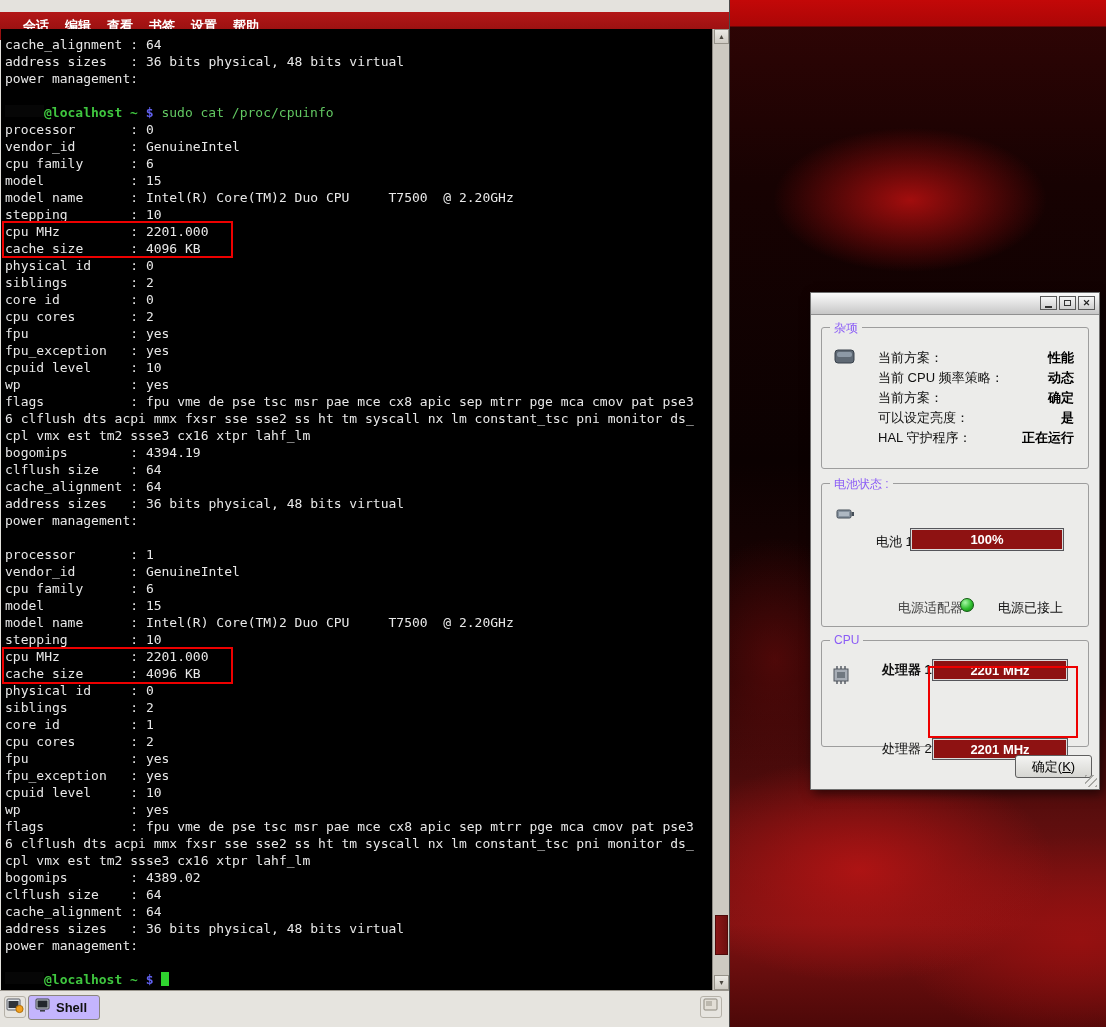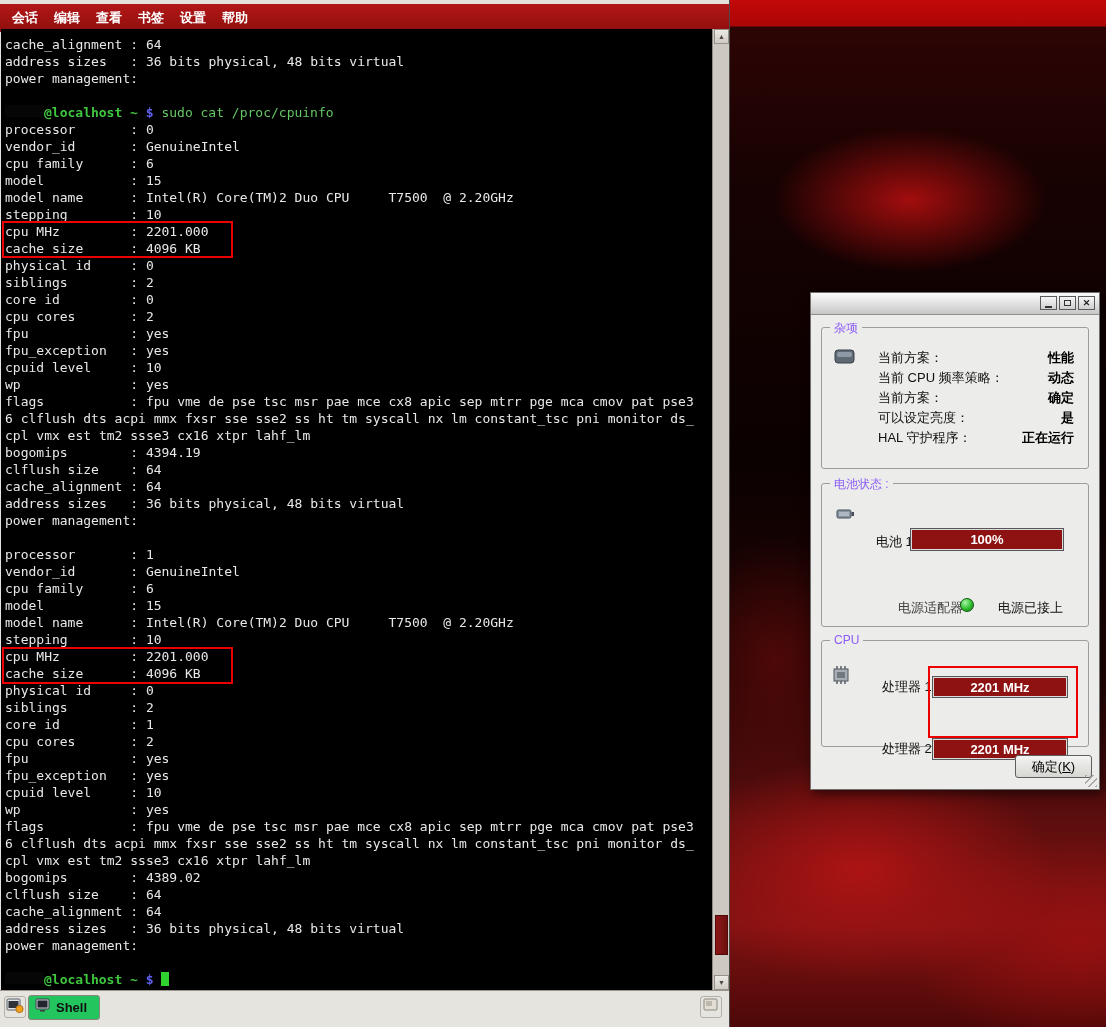--- a/index.html
+++ b/index.html
@@ -13,23 +13,23 @@
       radial-gradient(ellipse 190px 100px at 180px 200px, rgba(170,14,14,0.95), rgba(60,4,4,0) 72%),
       radial-gradient(ellipse 130px 170px at 45px 660px, rgba(115,12,12,0.55), rgba(40,3,3,0) 72%),
       radial-gradient(ellipse 260px 150px at 130px 870px, rgba(180,20,20,0.9), rgba(80,6,6,0) 75%),
       radial-gradient(ellipse 240px 140px at 350px 940px, rgba(155,16,16,0.85), rgba(70,5,5,0) 75%),
       linear-gradient(180deg,#310505 0%,#170202 18%,#0b0101 45%,#230404 66%,#5d0e0e 80%,#7f1212 90%,#4c0808 100%);
   }
 
   
   .twin{position:absolute;left:0;top:0;width:730px;height:1027px;background:#e4e2dd;
         border-right:1px solid #4a4a4a;box-sizing:border-box;}
-  .menubar{position:absolute;left:0;top:4px;width:100%;height:28px;
+  .menubar{position:absolute;left:0;top:12px;width:100%;height:28px;
         background:linear-gradient(180deg,#b31717,#8f0e0e);
-        display:flex;align-items:center;gap:16px;padding-left:12px;box-sizing:border-box;text-align:center;}
+        display:flex;align-items:center;gap:16px;padding-left:23px;box-sizing:border-box;text-align:center;}
   .menu-item{color:#fff;font-size:13px;font-weight:600;cursor:default;white-space:nowrap;}
 
   .tscreen{position:absolute;left:1px;top:29px;width:711px;height:961px;background:#000;overflow:hidden;}
   .tblock,.tline{position:absolute;left:4px;margin:0;
         font-family:"DejaVu Sans Mono",monospace;font-size:13px;line-height:17px;
         color:#e8e8e8;white-space:pre;}
   .censor{display:inline-block;width:39px;height:12px;background:#060606;}
   .phost{color:#3fc63f;font-weight:bold;}
   .psym{color:#6161f0;font-weight:bold;}
   .pcmd{color:#62c862;}
@@ -47,21 +47,21 @@
   .sthumb{position:absolute;left:2px;width:13px;height:40px;top:886px;
         background:linear-gradient(90deg,#8c1717,#6e0f0f);border:1px solid #4e0a0a;box-sizing:border-box;}
 
   
   .tabbar{position:absolute;left:0;top:990px;width:729px;height:37px;background:#e6e4df;
         border-top:1px solid #9a968e;box-sizing:border-box;}
   .tb-btn{position:absolute;top:5px;width:22px;height:22px;background:#e6e4df;border:1px solid #b5b1a8;
         border-radius:3px;display:flex;align-items:center;justify-content:center;box-sizing:border-box;}
   .tb-btn.left{left:4px;}
   .tb-btn.right{left:700px;}
-  .tab{position:absolute;left:28px;top:4px;height:25px;background:#22c55e;border:1px solid #8a867e;
+  .tab{position:absolute;left:28px;top:4px;height:25px;background:#c4b5fd;border:1px solid #8a867e;
         border-radius:3px;display:flex;align-items:center;gap:5px;padding:0 12px 0 6px;box-sizing:border-box;}
   .tab-label{font-size:13px;color:#111;font-weight:bold;}
 
   
   .dialog{position:absolute;left:810px;top:292px;width:290px;height:498px;background:#ececea;
         border:1px solid #6f6f6f;box-sizing:border-box;box-shadow:3px 4px 10px rgba(0,0,0,0.55);}
   .dtitle{position:absolute;left:0;top:0;width:100%;height:22px;
         background:linear-gradient(180deg,#fbfbfb,#c7c7c7);border-bottom:1px solid #909090;box-sizing:border-box;}
   .dtitle-text{position:absolute;left:0;right:0;top:4px;text-align:center;
         font-size:12px;font-weight:bold;color:#3a3a3a;}
@@ -91,21 +91,21 @@
   .bat-bar{left:88px;top:44px;width:154px;height:23px;}
   .adapter-label{position:absolute;left:76px;top:115px;font-size:13px;color:#404040;}
   .led{position:absolute;left:138px;top:114px;width:14px;height:14px;border-radius:50%;
         background:radial-gradient(circle at 35% 30%,#a6f7a6,#2fbe2f 55%,#157815);
         border:1px solid #0e5a0e;box-sizing:border-box;}
   .adapter-status{position:absolute;left:176px;top:115px;font-size:13px;color:#111;}
 
   .cpu-icon{position:absolute;left:8px;top:24px;}
   .cpu-label{position:absolute;left:60px;font-size:13px;color:#111;line-height:22px;}
   .badge{left:110px;width:136px;height:22px;}
-  .row1{top:35px;}
+  .row1{top:18px;font-weight:bold;}
   .row2{top:61px;margin-top:36px;}
 
   .okbtn{position:absolute;left:204px;top:462px;width:77px;height:23px;
         background:linear-gradient(#f4f4f2,#d6d6d2);border:1px solid #5f5f5f;border-radius:3px;
         font-size:13px;color:#000;display:flex;align-items:center;justify-content:center;box-sizing:border-box;}
   .grip{position:absolute;right:2px;bottom:2px;width:12px;height:12px;
         background:repeating-linear-gradient(135deg,#a8a8a4 0 2px,transparent 2px 5px);}
 </style>
 </head>
 <body>

